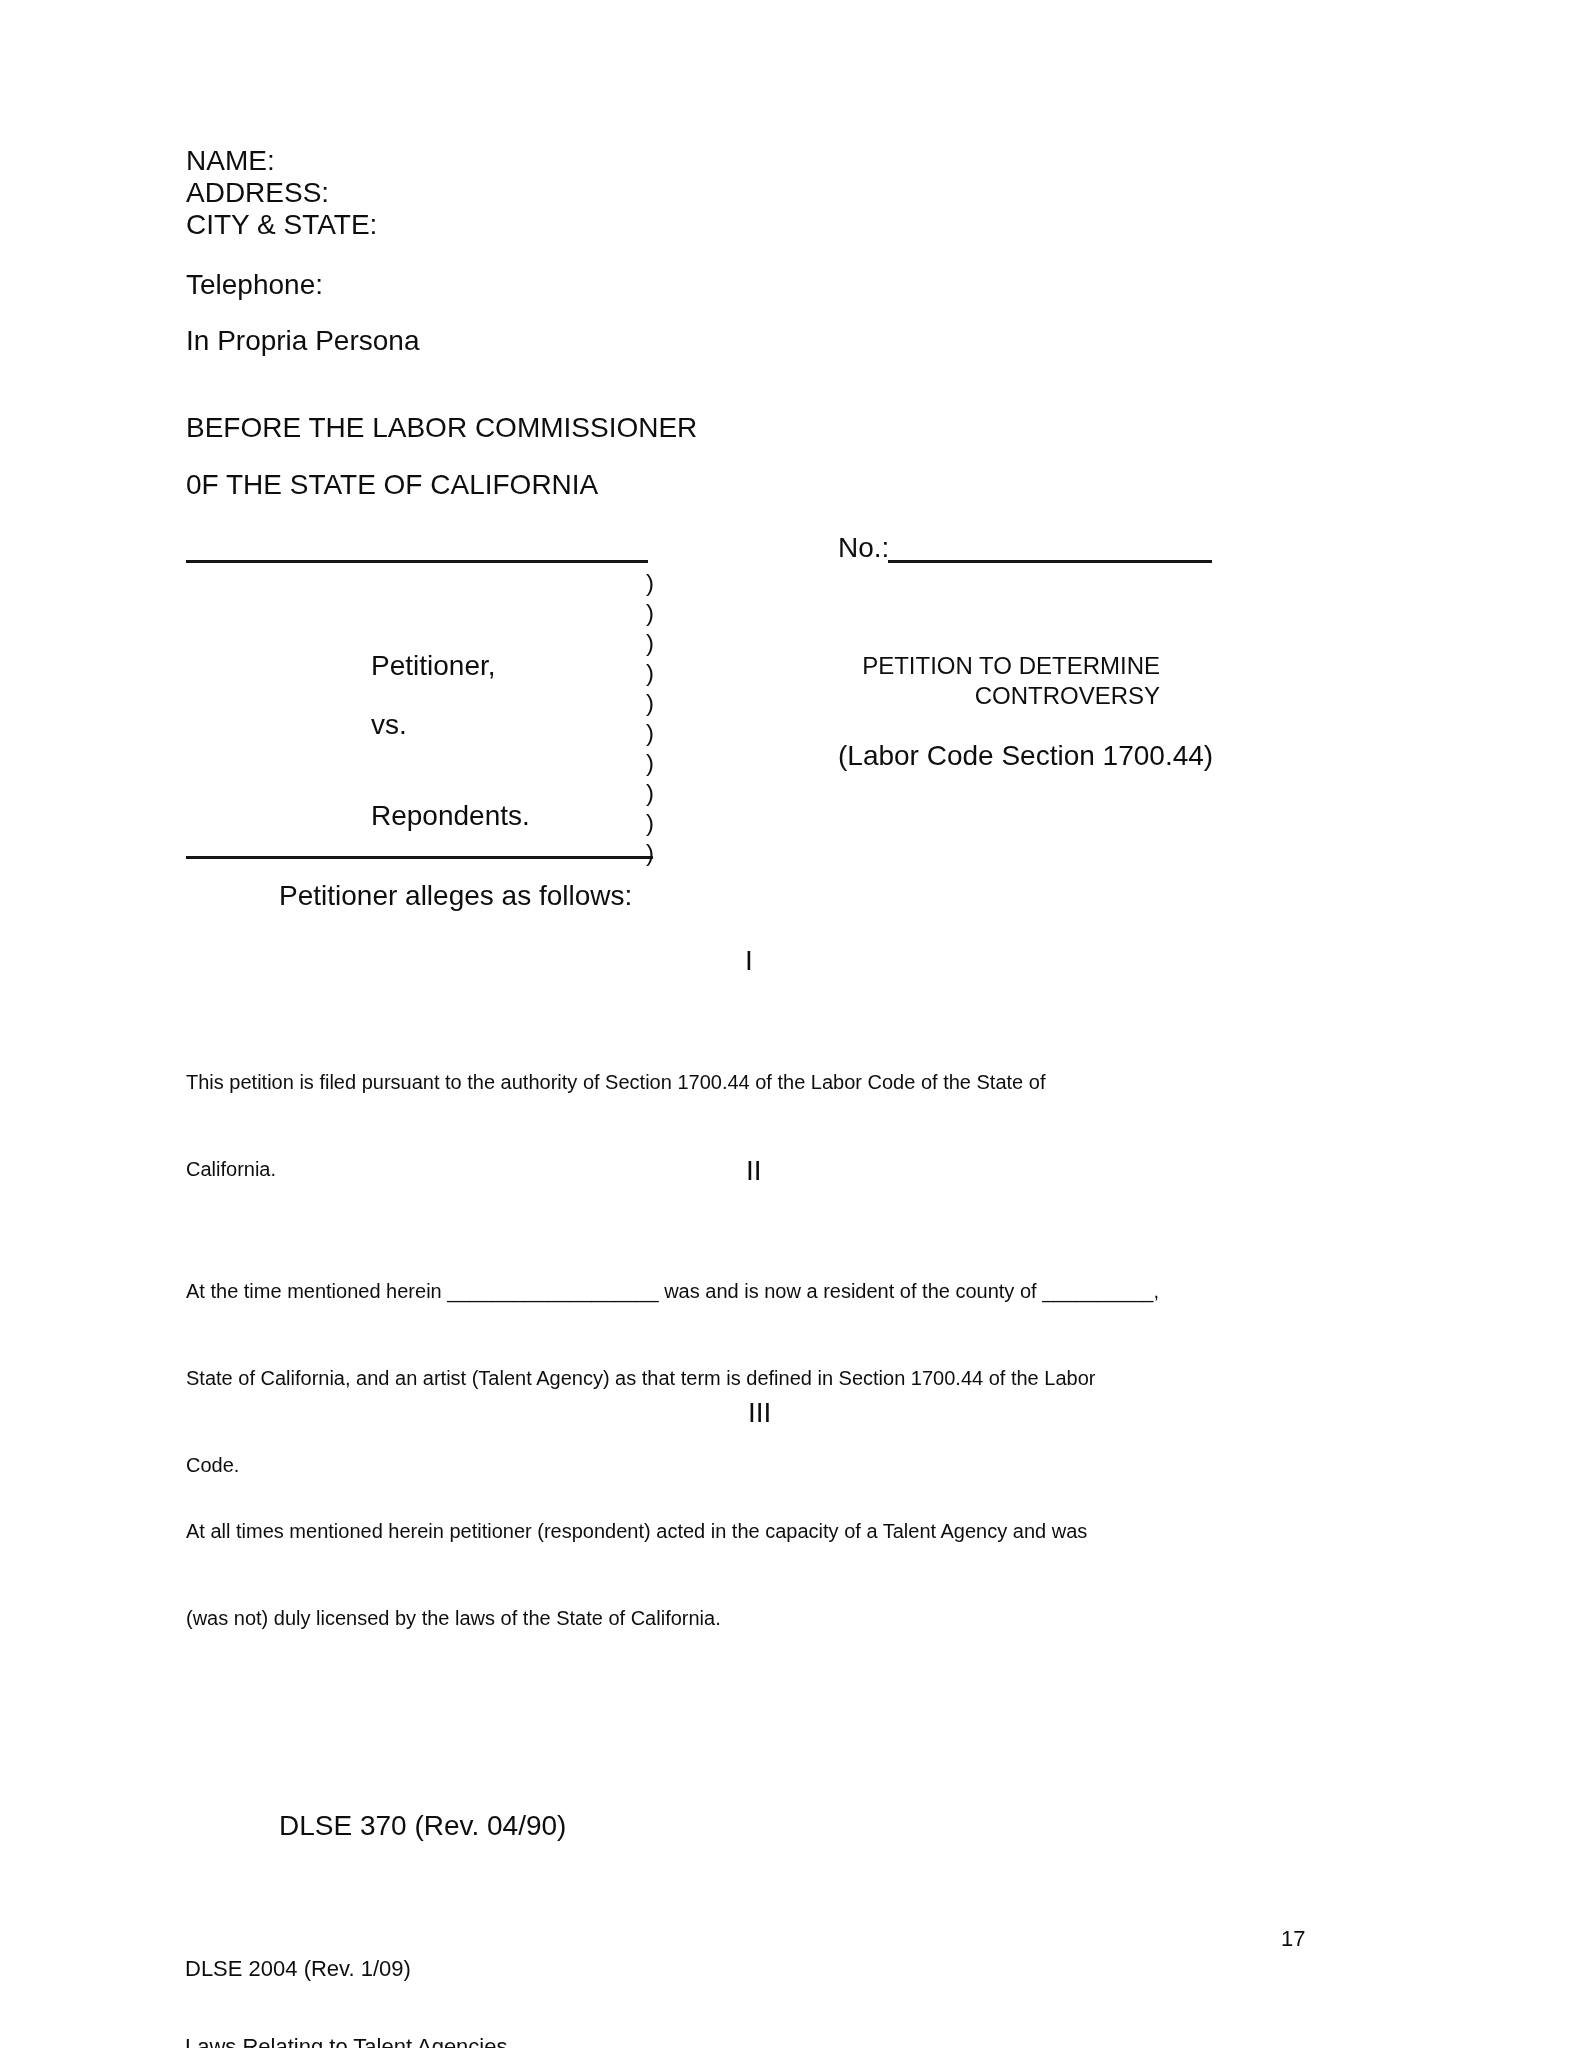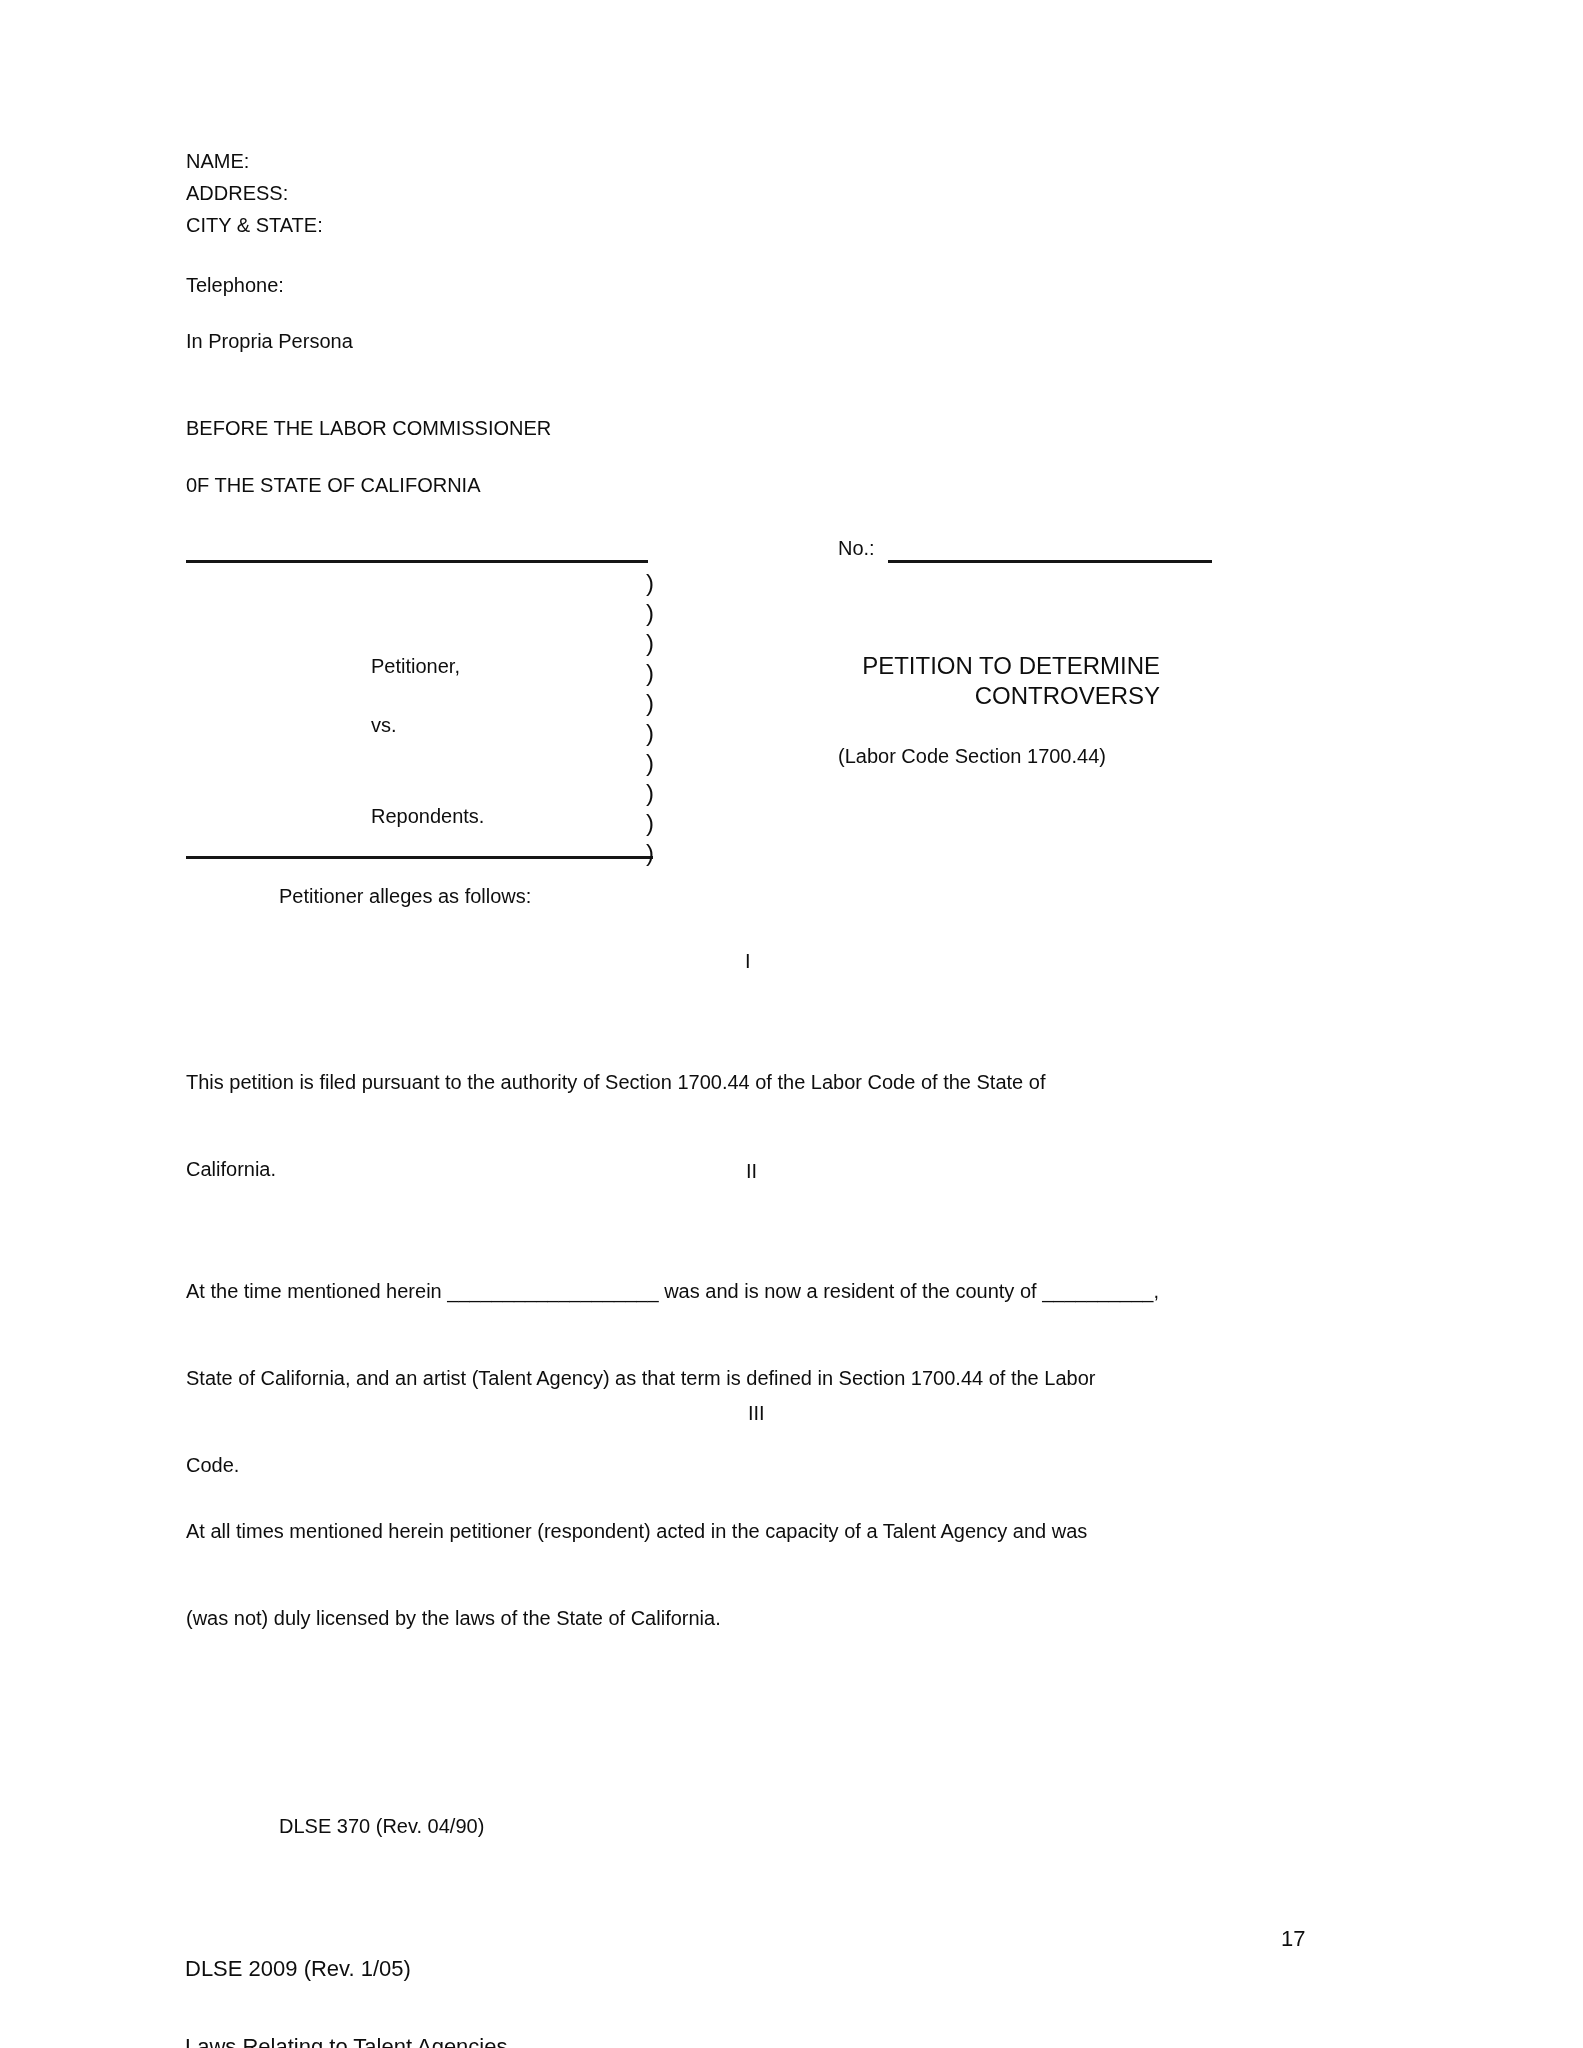--- a/index.html
+++ b/index.html
@@ -11,21 +11,21 @@
     position: relative;
     width: 1583px;
     height: 2048px;
     background: #ffffff;
     font-family: "Liberation Sans", "DejaVu Sans", sans-serif;
     color: #0e0e0e;
     overflow: hidden;
   }
   .t {
     position: absolute;
-    font-size: 20px;
+    font-size: 28px;
     line-height: 30px;
     white-space: pre;
   }
   .small {
     font-size: 22px;
     line-height: 26px;
   }
   .rule {
     position: absolute;
     height: 3px;
@@ -123,19 +123,19 @@
 
   <div class="t" style="left:748px; top:1398px">III</div>
   <div class="para" style="left:186px; top:1459px">
     <div>At all times mentioned herein petitioner (respondent) acted in the capacity of a Talent Agency and was</div>
     <div>(was not) duly licensed by the laws of the State of California.</div>
   </div>
 
   <div class="t" style="left:279px; top:1811px">DLSE 370 (Rev. 04/90)</div>
 
   <div class="footer-block">
-    <div>DLSE 2009 (Rev. 1/05)</div>
+    <div>DLSE 2004 (Rev. 1/09)</div>
     <div>Laws Relating to Talent Agencies</div>
   </div>
 
   <div class="t small" style="left:1281px; top:1926px">17</div>
 
 </div>
 
 </body></html>

